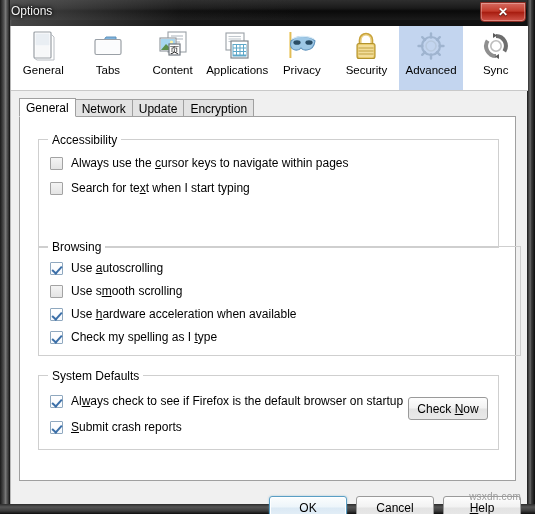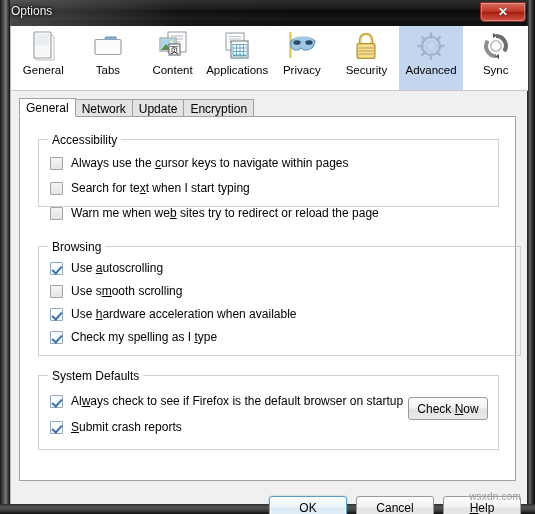--- a/index.html
+++ b/index.html
@@ -426,35 +426,31 @@
 
     <div class="tabstrip">
       <div class="tab active">General</div>
       <div class="tab">Network</div>
       <div class="tab">Update</div>
       <div class="tab">Encryption</div>
     </div>
 
     <div class="tabpanel">
 
-      <div class="group" style="left:18px; top:22px; width:461px; height:68px;">
+      <div class="group" style="left:18px; top:22px; width:461px; height:109px;">
         <div class="group-legend">Accessibility</div>
 
         <div class="row" style="top:14px;">
           <span class="cb"></span>
           <span class="row-label"><span>Always use the </span><span class="acc">c</span><span>ursor keys to navigate within pages</span></span>
         </div>
         <div class="row" style="top:39px;text-align:right;">
           <span class="cb"></span>
           <span class="row-label"><span>Search for te</span><span class="acc">x</span><span>t when I start typing</span></span>
         </div>
-        <div class="row" style="top:64px;">
-          <span class="cb"></span>
-          <span class="row-label"><span>Warn me when we</span><span class="acc">b</span><span> sites try to redirect or reload the page</span></span>
-        </div>
       </div>
 
       <div class="group" style="left:18px; top:129px; width:483px; height:110px;">
         <div class="group-legend">Browsing</div>
 
         <div class="row" style="top:12px;">
           <span class="cb checked"></span>
           <span class="row-label"><span>Use </span><span class="acc">a</span><span>utoscrolling</span></span>
         </div>
         <div class="row" style="top:35px;">

